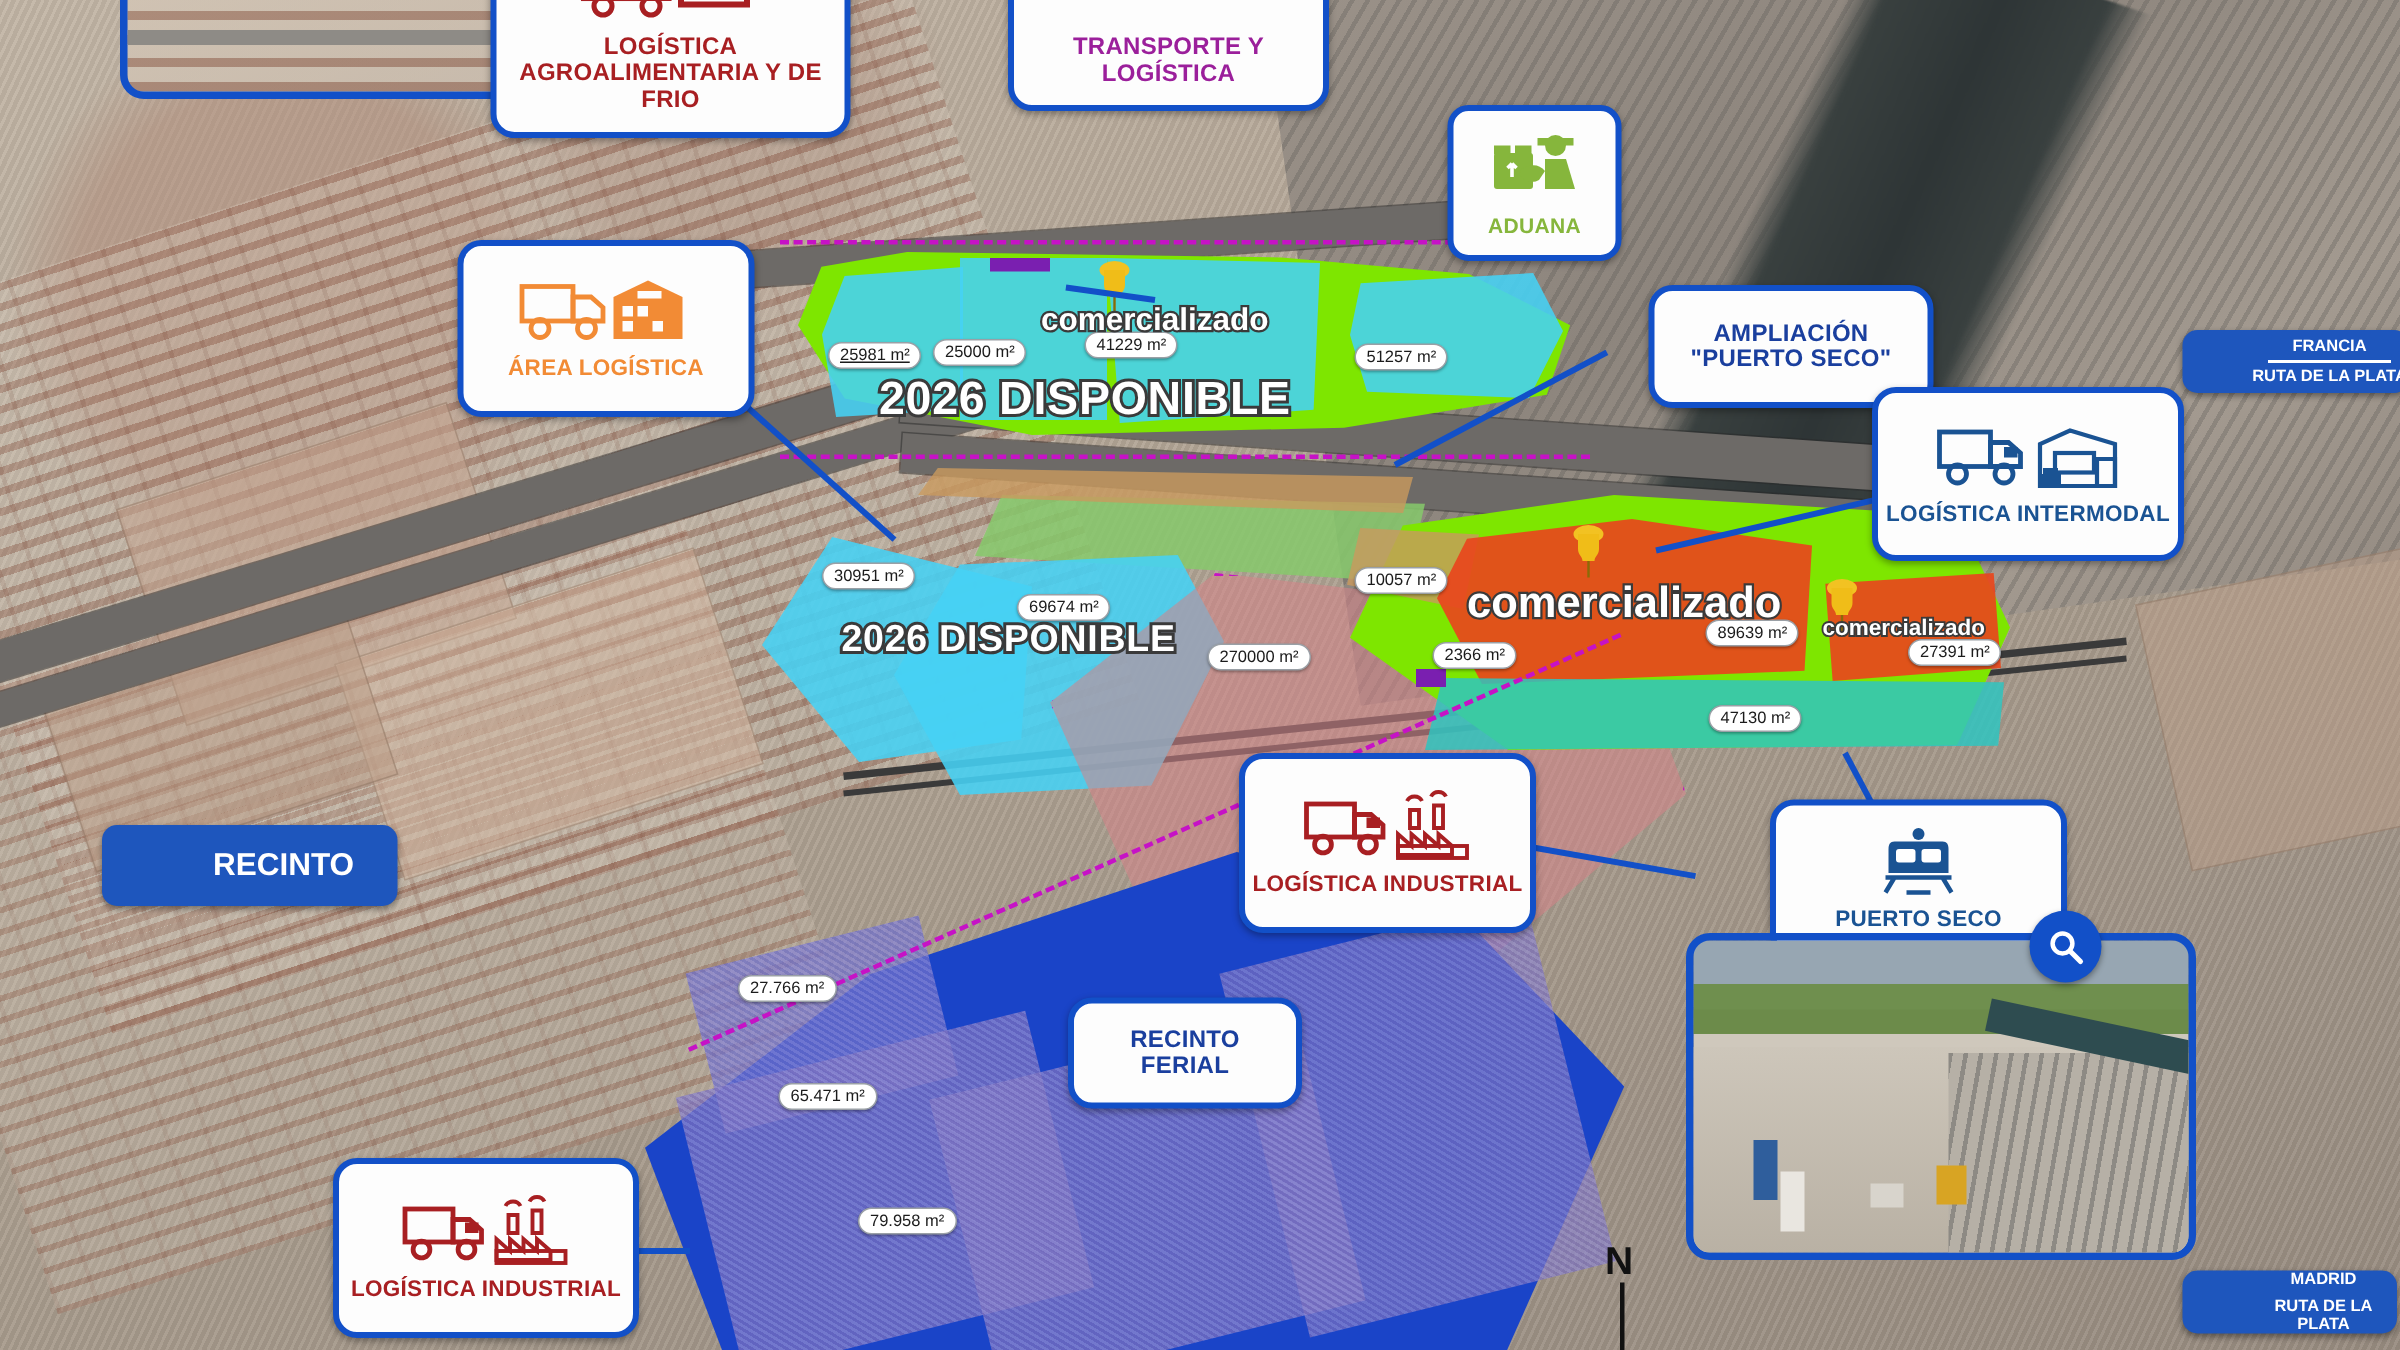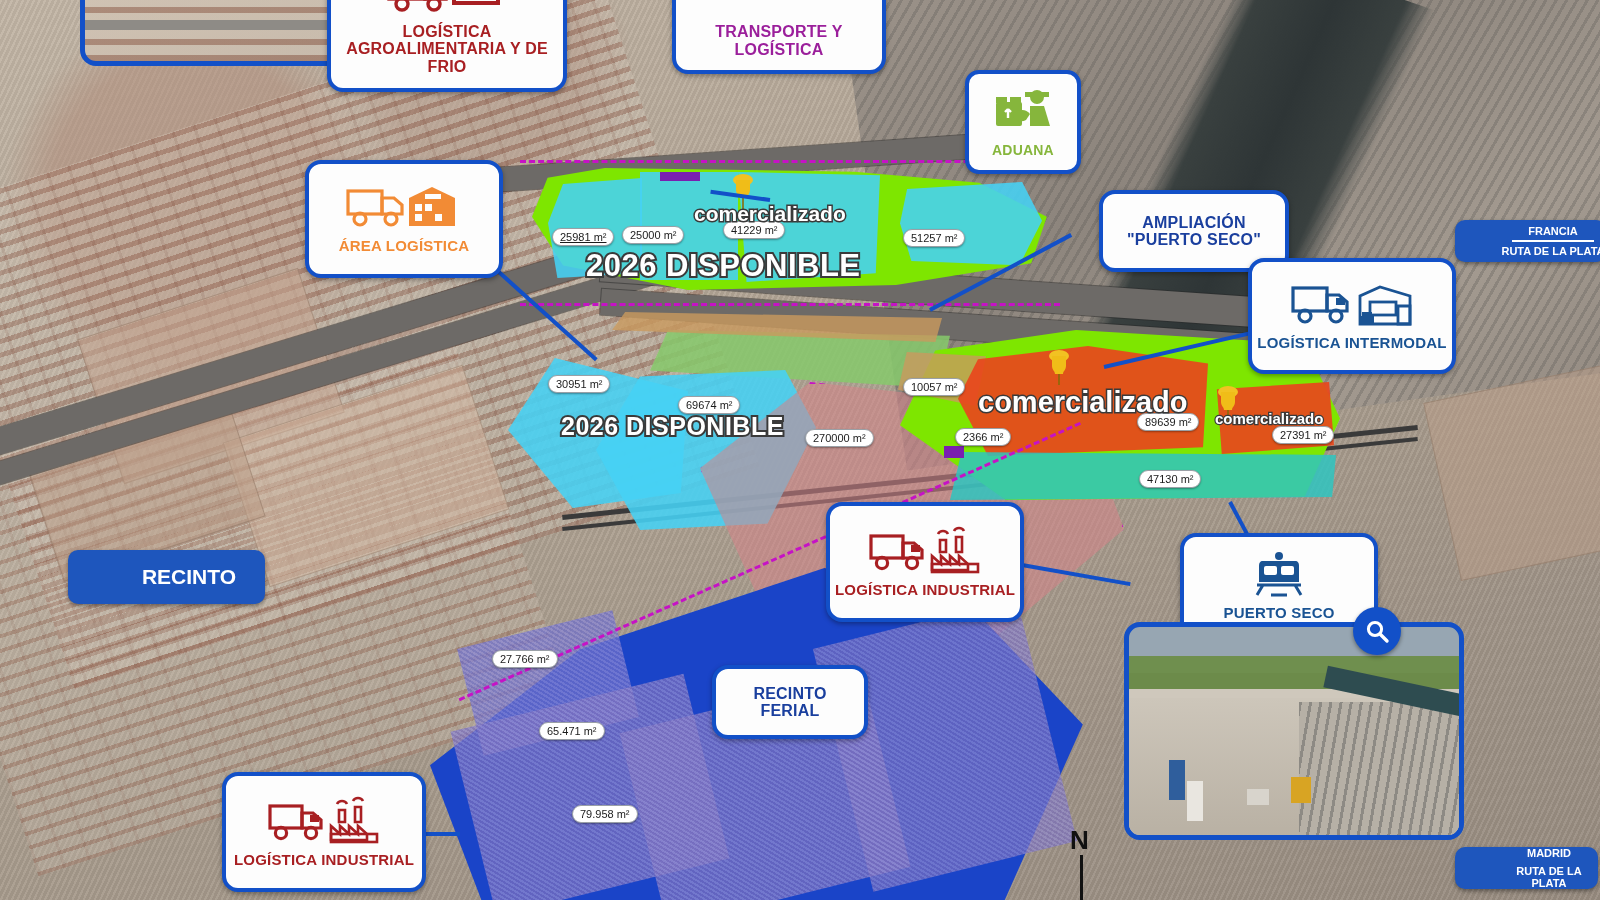--- a/index.html
+++ b/index.html
@@ -158,21 +158,21 @@
   <div class="chip" style="left:903px;top:229px;">51257 m²</div>
   <div class="chip" style="left:548px;top:375px;">30951 m²</div>
   <div class="chip" style="left:678px;top:396px;">69674 m²</div>
   <div class="chip" style="left:805px;top:429px;">270000 m²</div>
   <div class="chip" style="left:903px;top:378px;">10057 m²</div>
   <div class="chip" style="left:955px;top:428px;">2366 m²</div>
   <div class="chip" style="left:1137px;top:413px;">89639 m²</div>
   <div class="chip" style="left:1272px;top:426px;">27391 m²</div>
   <div class="chip" style="left:1139px;top:470px;">47130 m²</div>
   <div class="chip" style="left:492px;top:650px;">27.766 m²</div>
-  <div class="chip" style="left:519px;top:722px;margin-left:20px;">65.471 m²</div>
+  <div class="chip" style="left:519px;top:722px;">65.471 m²</div>
   <div class="chip" style="left:572px;top:805px;">79.958 m²</div>
 
   <svg class="pin" style="left:730px;top:172px;" viewBox="0 0 26 38">
     <ellipse cx="13" cy="8" rx="10" ry="6" fill="#f2c222"></ellipse>
     <path d="M6 8h14v10c0 4-3 5-3 8h-8c0-3-3-4-3-8z" fill="#f0bd18"></path>
     <path d="M13 26v11" stroke="#8a6b08" stroke-width="1.6"></path>
   </svg>
   <svg class="pin" style="left:1046px;top:348px;" viewBox="0 0 26 38">
     <ellipse cx="13" cy="8" rx="10" ry="6" fill="#f2c222"></ellipse>
     <path d="M6 8h14v10c0 4-3 5-3 8h-8c0-3-3-4-3-8z" fill="#f0bd18"></path>

